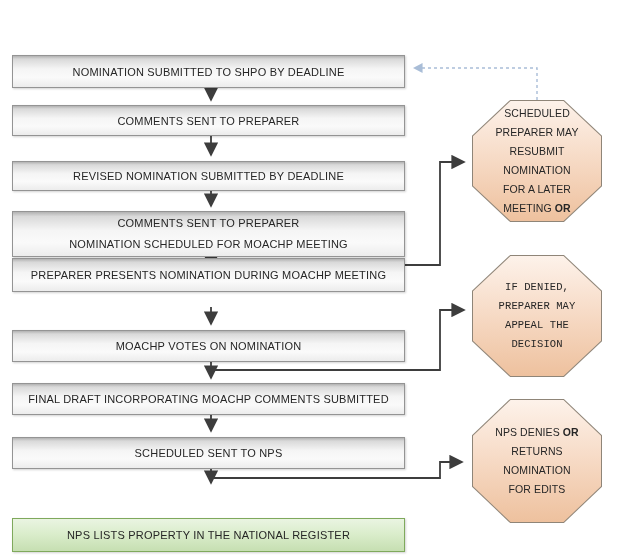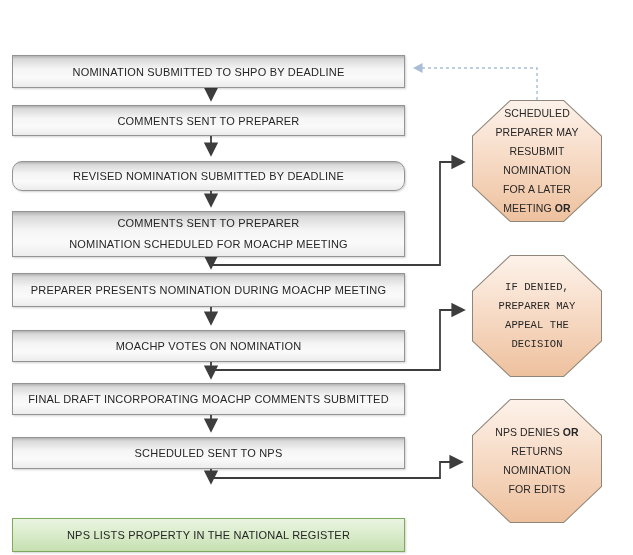--- a/index.html
+++ b/index.html
@@ -99,32 +99,32 @@
   </svg>
 
   <div class="box" style="top:55px;height:33px;">
     <span>NOMINATION SUBMITTED TO SHPO BY DEADLINE</span>
   </div>
 
   <div class="box" style="top:105px;height:31px;">
     <span>COMMENTS SENT TO PREPARER</span>
   </div>
 
-  <div class="box" style="top:161px;height:30px;border-radius:10px;">
+  <div class="box" style="top:161px;height:30px;">
     <span>REVISED NOMINATION SUBMITTED BY DEADLINE</span>
   </div>
 
   <div class="box" style="top:211px;height:46px;">
     <span class="lines">
       <span style="display:block">COMMENTS SENT TO PREPARER</span>
       <span style="display:block">NOMINATION SCHEDULED FOR MOACHP MEETING</span>
     </span>
   </div>
 
-  <div class="box" style="top:273px;height:34px;">
+  <div class="box" style="top:258px;height:34px;">
     <span>PREPARER PRESENTS NOMINATION DURING MOACHP MEETING</span>
   </div>
 
   <div class="box" style="top:330px;height:32px;">
     <span>MOACHP VOTES ON NOMINATION</span>
   </div>
 
   <div class="box" style="top:383px;height:32px;">
     <span>FINAL DRAFT INCORPORATING MOACHP COMMENTS SUBMITTED</span>
   </div>

